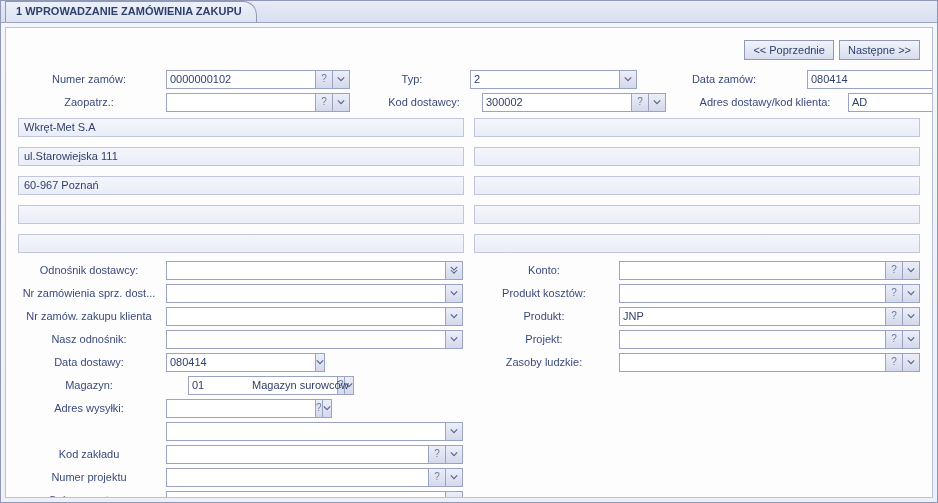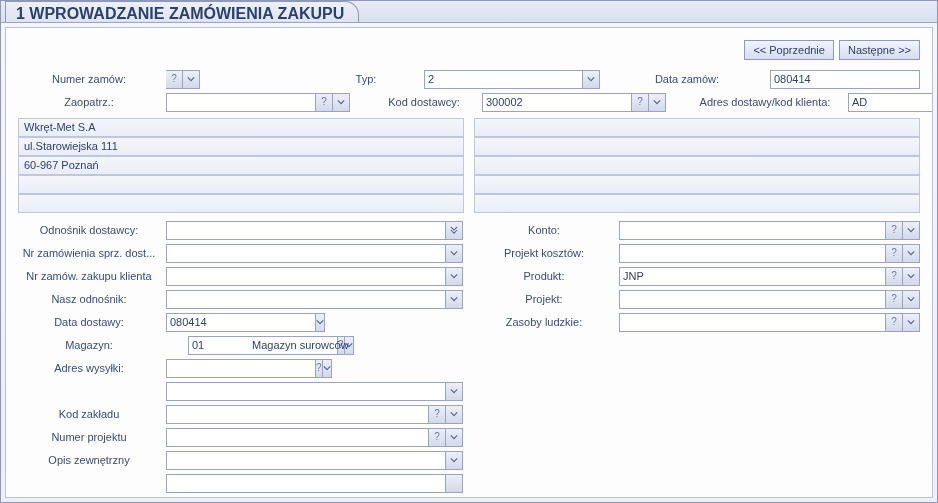--- a/index.html
+++ b/index.html
@@ -26,21 +26,21 @@
     position: absolute;
     left: 4px; top: 0;
     height: 21px;
     padding: 3px 14px 0 10px;
     border: 1px solid #8f98b4;
     border-bottom: none;
     border-radius: 0 14px 0 0;
     background: linear-gradient(to bottom, #ecf0fa, #dde3f1);
     color: #2e3f6b;
     font-weight: bold;
-    font-size: 16px;
+    font-size: 11px;
     white-space: nowrap;
   }
   .body-area {
     position: absolute;
     left: 4px; right: 4px; top: 26px; bottom: 4px;
     border: 1px solid #b8c1da;
     background: #fdfdfe;
     padding: 12px;
     overflow: hidden;
   }
@@ -112,21 +112,21 @@
   }
   .addr-block {
     display: flex;
     gap: 10px;
     margin: 4px 0 6px 0;
   }
   .addr-col {
     flex: 1;
     display: flex;
     flex-direction: column;
-    gap: 0;
+    gap: 10px;
   }
 
   .cols2 {
     display: flex;
     gap: 12px;
   }
   .col { flex: 1; }
 
   
   .lbl.w-narrow { width: 148px; }
@@ -148,20 +148,21 @@
   <div class="body-area">
     <div class="toolbar-row">
       <button class="nav-btn">&lt;&lt; Poprzednie</button>
       <button class="nav-btn">Następne &gt;&gt;</button>
     </div>
 
     <div style="display:flex; gap:10px;">
       <div class="row" style="flex:1">
         <span class="lbl w-top">Numer zamów:</span>
         <div class="input-wrap" style="flex:1">
+          <input class="fld" style="flex: 1 1 0%;" value="0000000102">
           <div class="sbtn">
               <span class="q">?</span>
             </div>
           <div class="sbtn chevron">
               <svg viewBox="0 0 10 10">
                 <path d="M1 3 L5 7 L9 3" fill="none" stroke="#5a6690" stroke-width="1.5"></path>
               </svg>
             </div>
         </div>
       </div>
@@ -395,21 +396,21 @@
                 <span class="q">?</span>
               </div>
             <div class="sbtn chevron">
                 <svg viewBox="0 0 10 10">
                   <path d="M1 3 L5 7 L9 3" fill="none" stroke="#5a6690" stroke-width="1.5"></path>
                 </svg>
               </div>
           </div>
         </div>
         <div class="row">
-          <span class="lbl w-right">Projekt kosztów:</span>
+          <span class="lbl w-right">Produkt kosztów:</span>
           <div class="input-wrap" style="flex:1">
             <input class="fld" style="flex: 1 1 0%;" value="">
             <div class="sbtn">
                 <span class="q">?</span>
               </div>
             <div class="sbtn chevron">
                 <svg viewBox="0 0 10 10">
                   <path d="M1 3 L5 7 L9 3" fill="none" stroke="#5a6690" stroke-width="1.5"></path>
                 </svg>
               </div>

